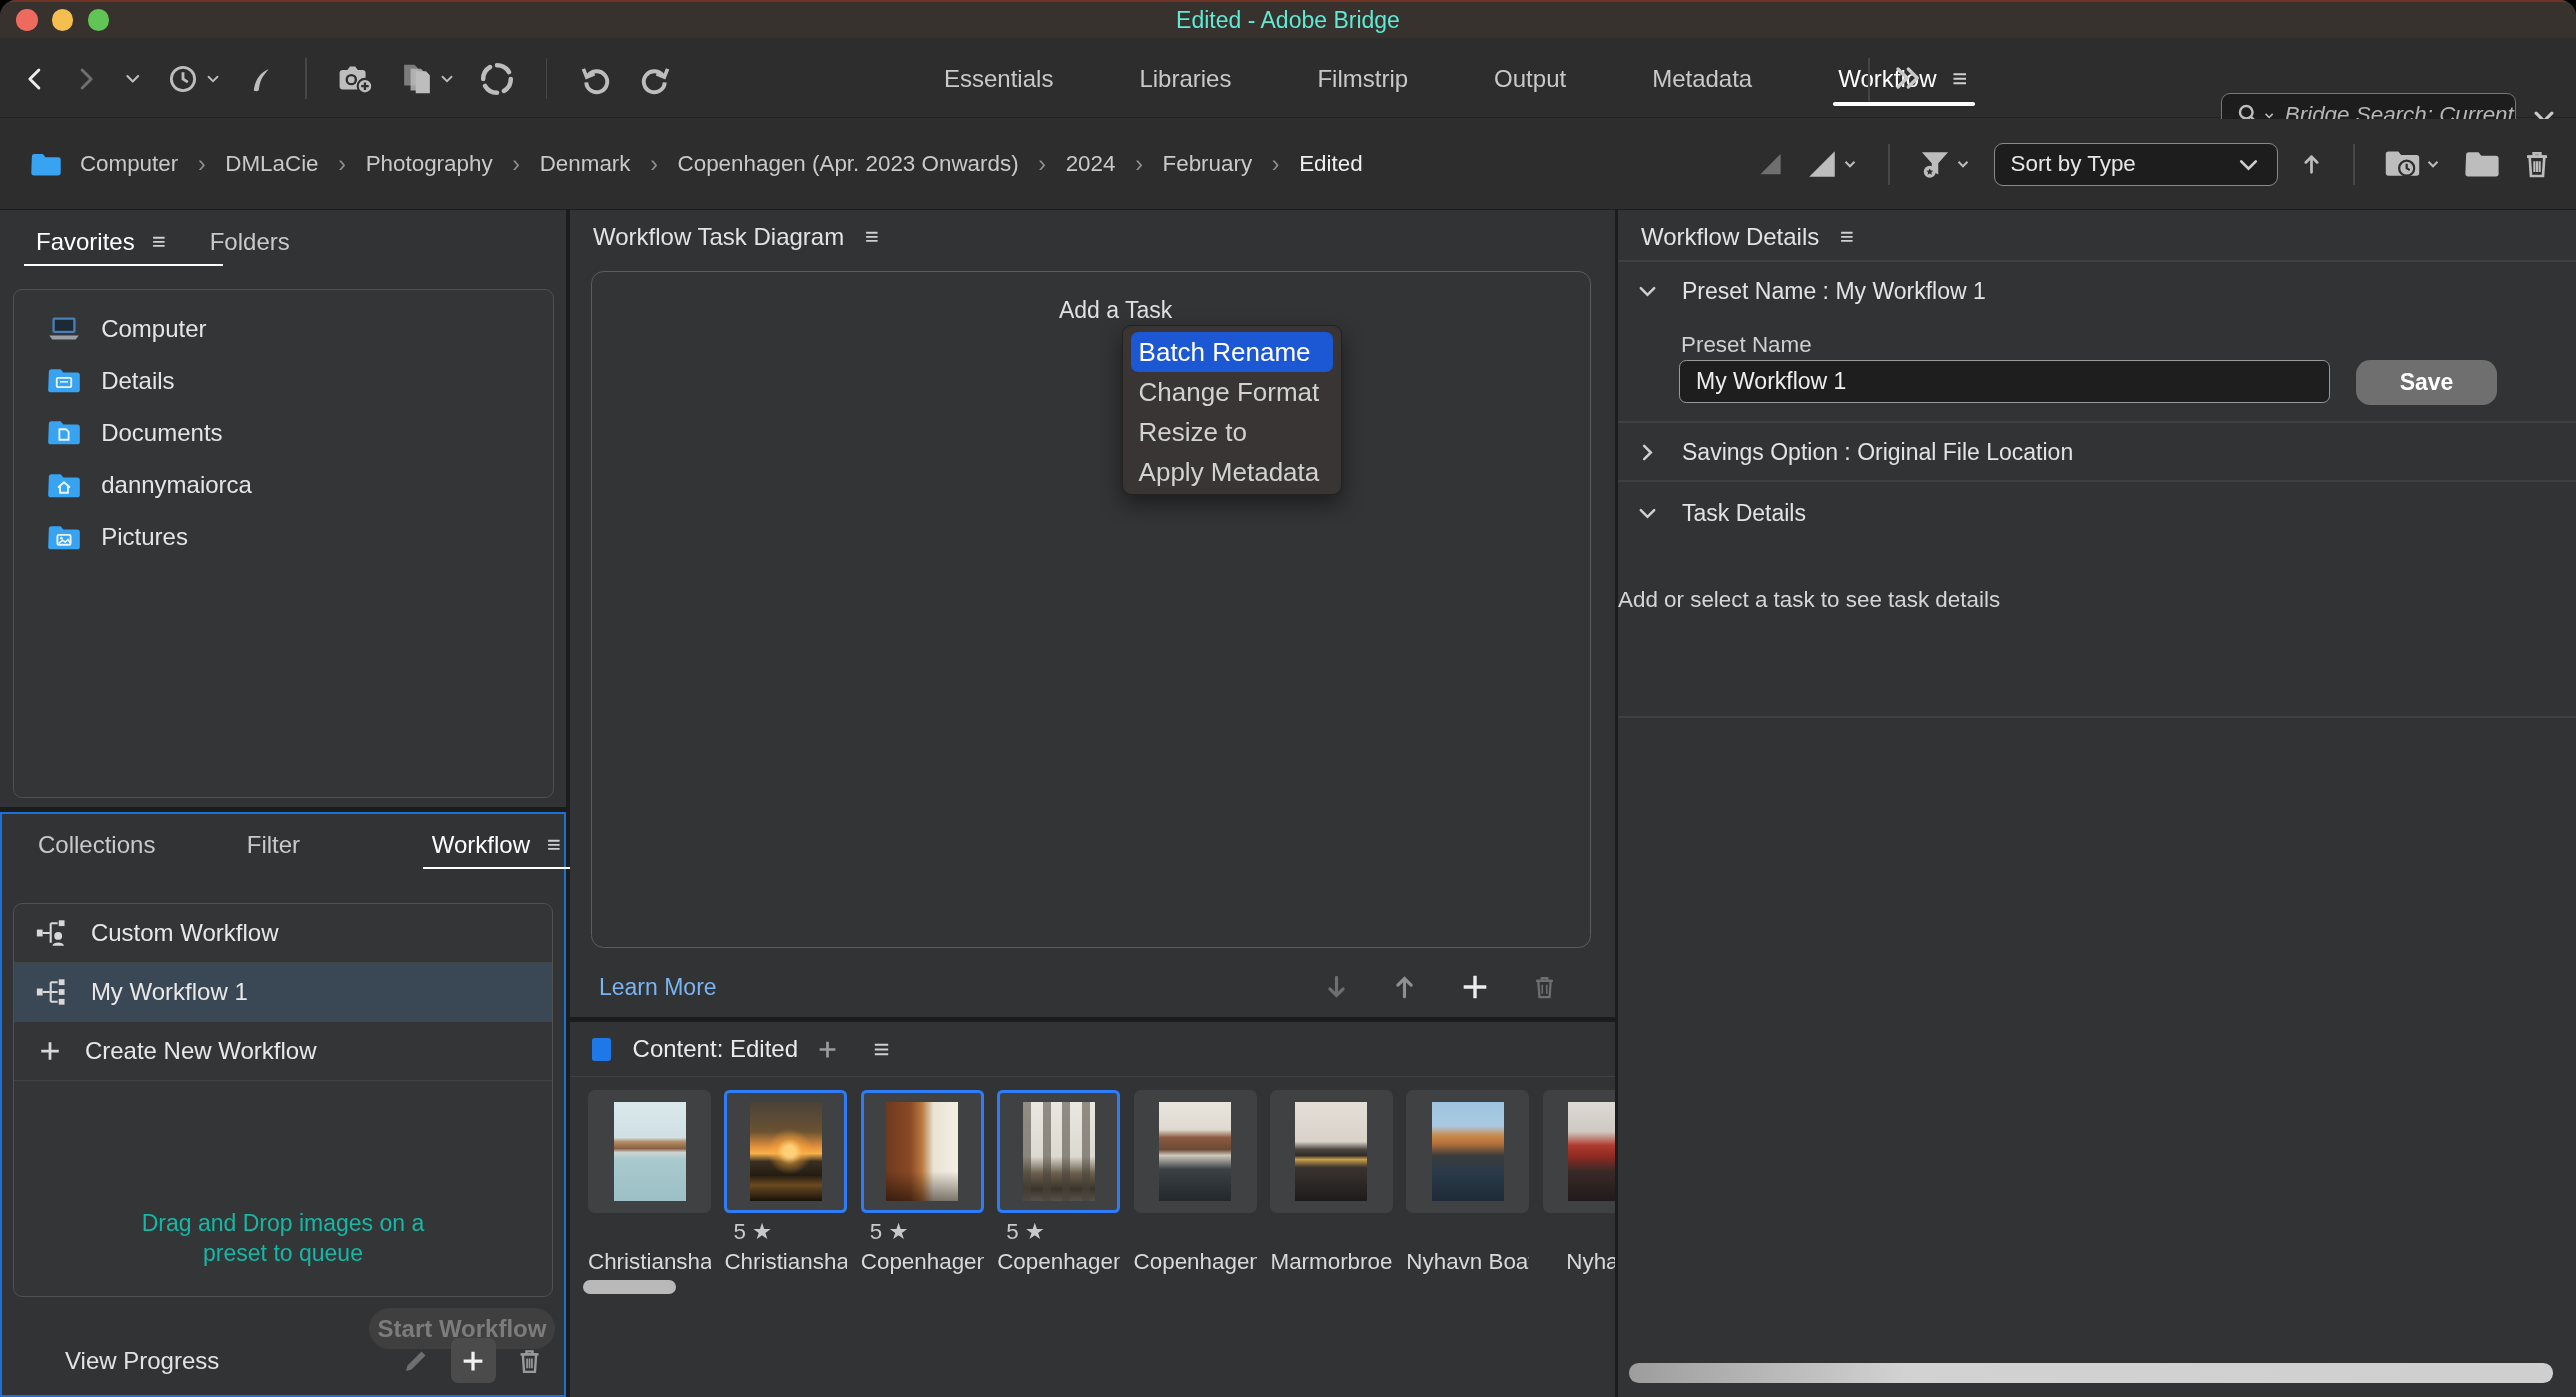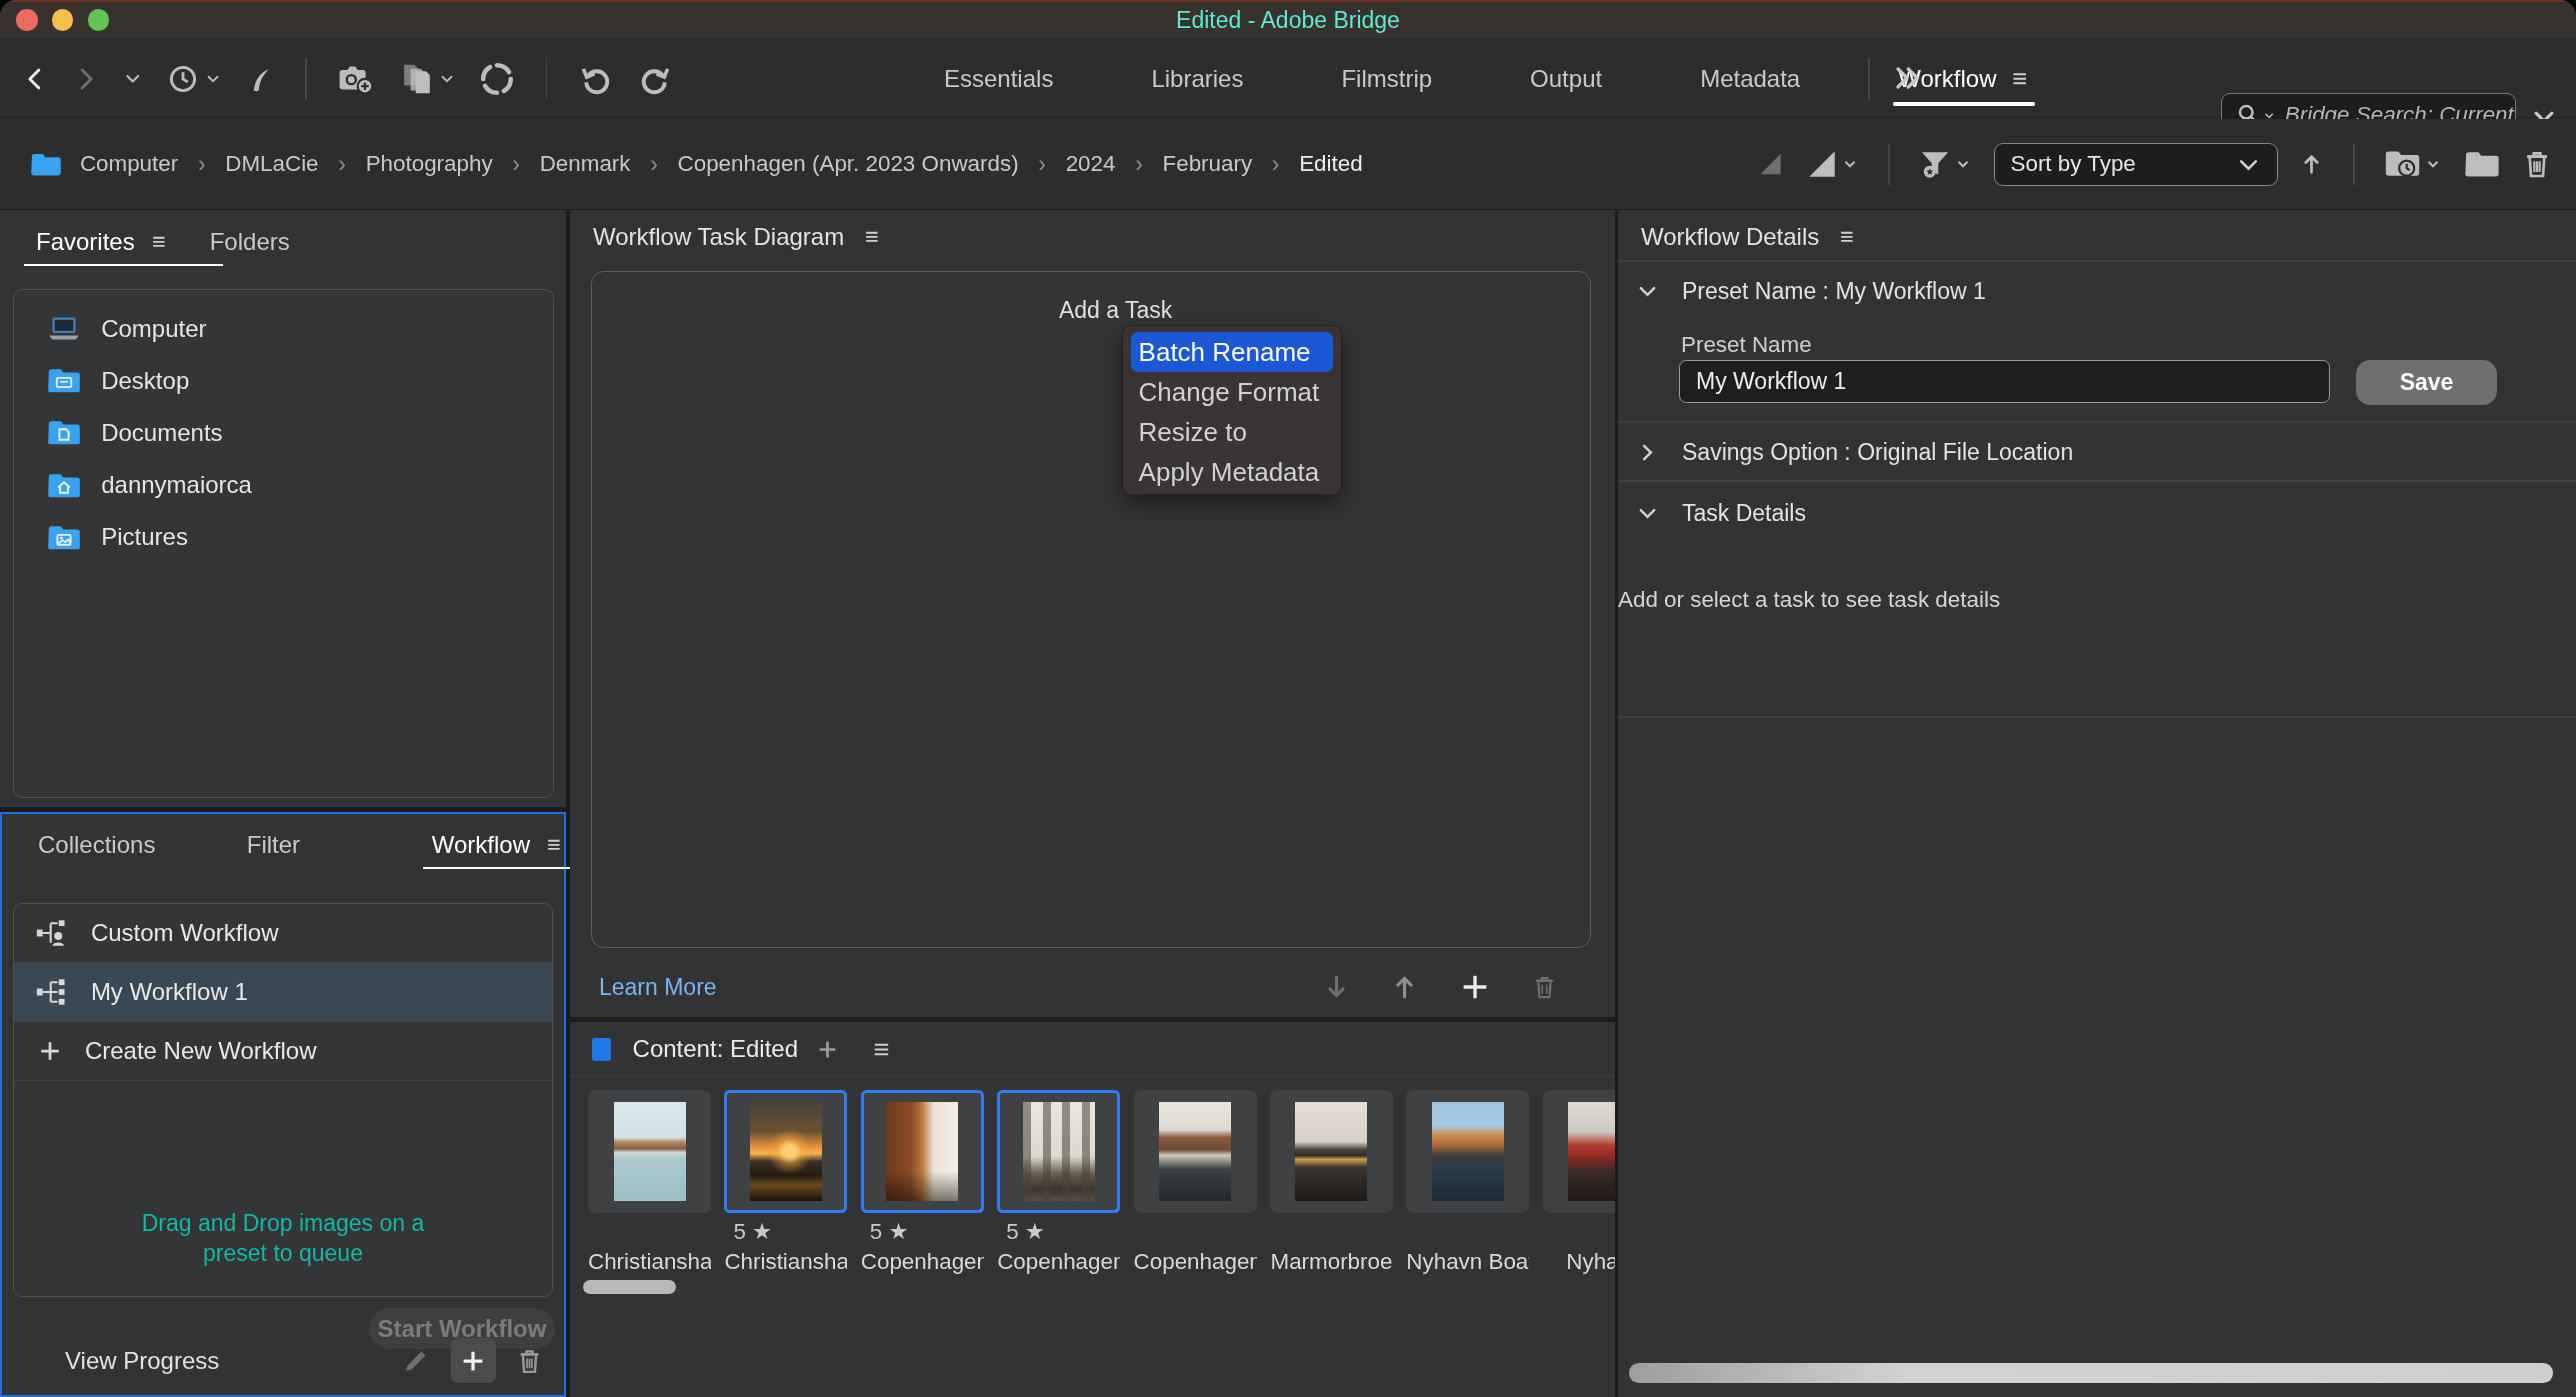--- a/index.html
+++ b/index.html
@@ -21,21 +21,21 @@
 
   
   .toolbar { position:absolute; left:0; top:40px; width:100%; height:78px;
              background:#2d2d2d; border-bottom:0.9px solid #222;
              display:flex; align-items:center; }
   .tool-group { display:flex; align-items:center; gap:23px; padding-left:21.5px; }
   .ibtn { color:#bdbdbd; display:flex; align-items:center; justify-content:center; }
   .ibtn.dim { color:#6f6f6f; }
   .ibtn.bright { color:#ececec; }
   .vdiv { width:1.8px; height:41px; background:#474747; margin:0 7.2px; }
-  .ws-tabs { position:absolute; left:903px; top:0; height:78px; display:flex; align-items:center; gap:16px; }
+  .ws-tabs { position:absolute; left:903px; top:0; height:78px; display:flex; align-items:center; gap:4px; }
   .ws-tab { position:relative; color:#c9c9c9; font-size:24px; padding:0 41px; height:78px;
             display:flex; align-items:center; gap:12.5px; }
   .ws-tab.active { color:#fff; }
   .ws-tab.active::after { content:""; position:absolute; left:36px; right:36px; bottom:12.5px;
                           height:3.6px; background:#fff; border-radius:1.8px; }
   .overflow-chevrons { position:absolute; left:1889px; top:19.7px; color:#c9c9c9; }
   .ws-divider { position:absolute; left:1868px; top:18px; width:1.8px; height:43px; background:#454545; }
   .searchbox { position:absolute; left:2221px; top:53px; width:295px; height:43px;
                background:#1d1d1d; border:1.8px solid #787878; border-radius:9px;
                display:flex; align-items:center; padding:0 12.5px; gap:9px; }
@@ -441,21 +441,21 @@
             <span>Computer</span>
           </div>
           <div class="fav-item">
             <span>
               <svg width="36" height="29" viewBox="0 0 26 22">
                   <path d="M1.5 4.5q0-2 2-2h7l2 2.5h10.5q2 0 2 2v11q0 2-2 2h-20q-2 0-2-2z" fill="#38a3f0"></path>
                   <rect x="7.5" y="9" width="11" height="7" rx="1" fill="none" stroke="#eaf5fd" stroke-width="1.4"></rect>
                   <path d="M10 12h6" stroke="#eaf5fd" stroke-width="1.2"></path>
                 </svg>
               </span>
-            <span>Desktop</span>
+            <span>Details</span>
           </div>
           <div class="fav-item">
             <span>
               <svg width="36" height="29" viewBox="0 0 26 22">
                   <path d="M1.5 4.5q0-2 2-2h7l2 2.5h10.5q2 0 2 2v11q0 2-2 2h-20q-2 0-2-2z" fill="#38a3f0"></path>
                   <path d="M9.5 8.5h5l2 2v6h-7z" fill="none" stroke="#eaf5fd" stroke-width="1.4"></path>
                 </svg>
               </span>
             <span>Documents</span>
           </div>

